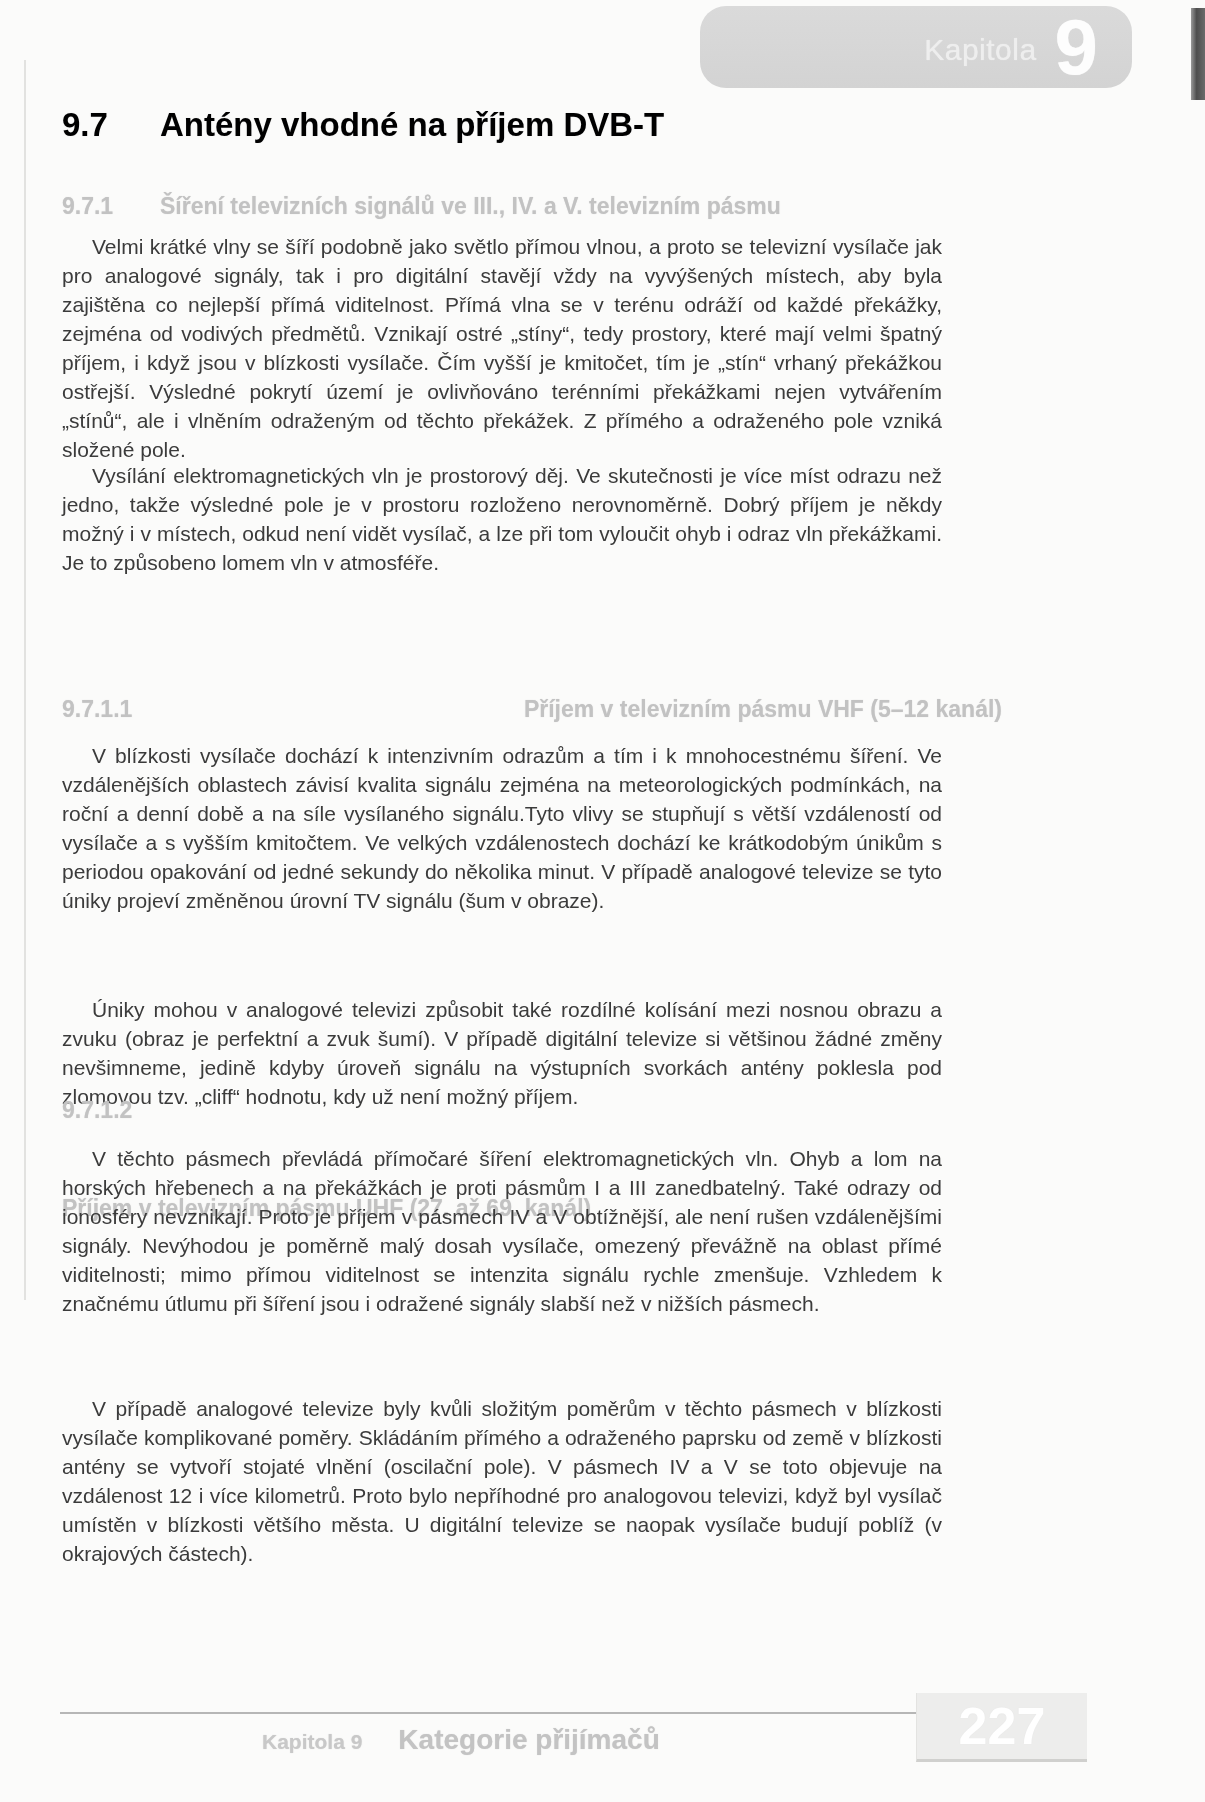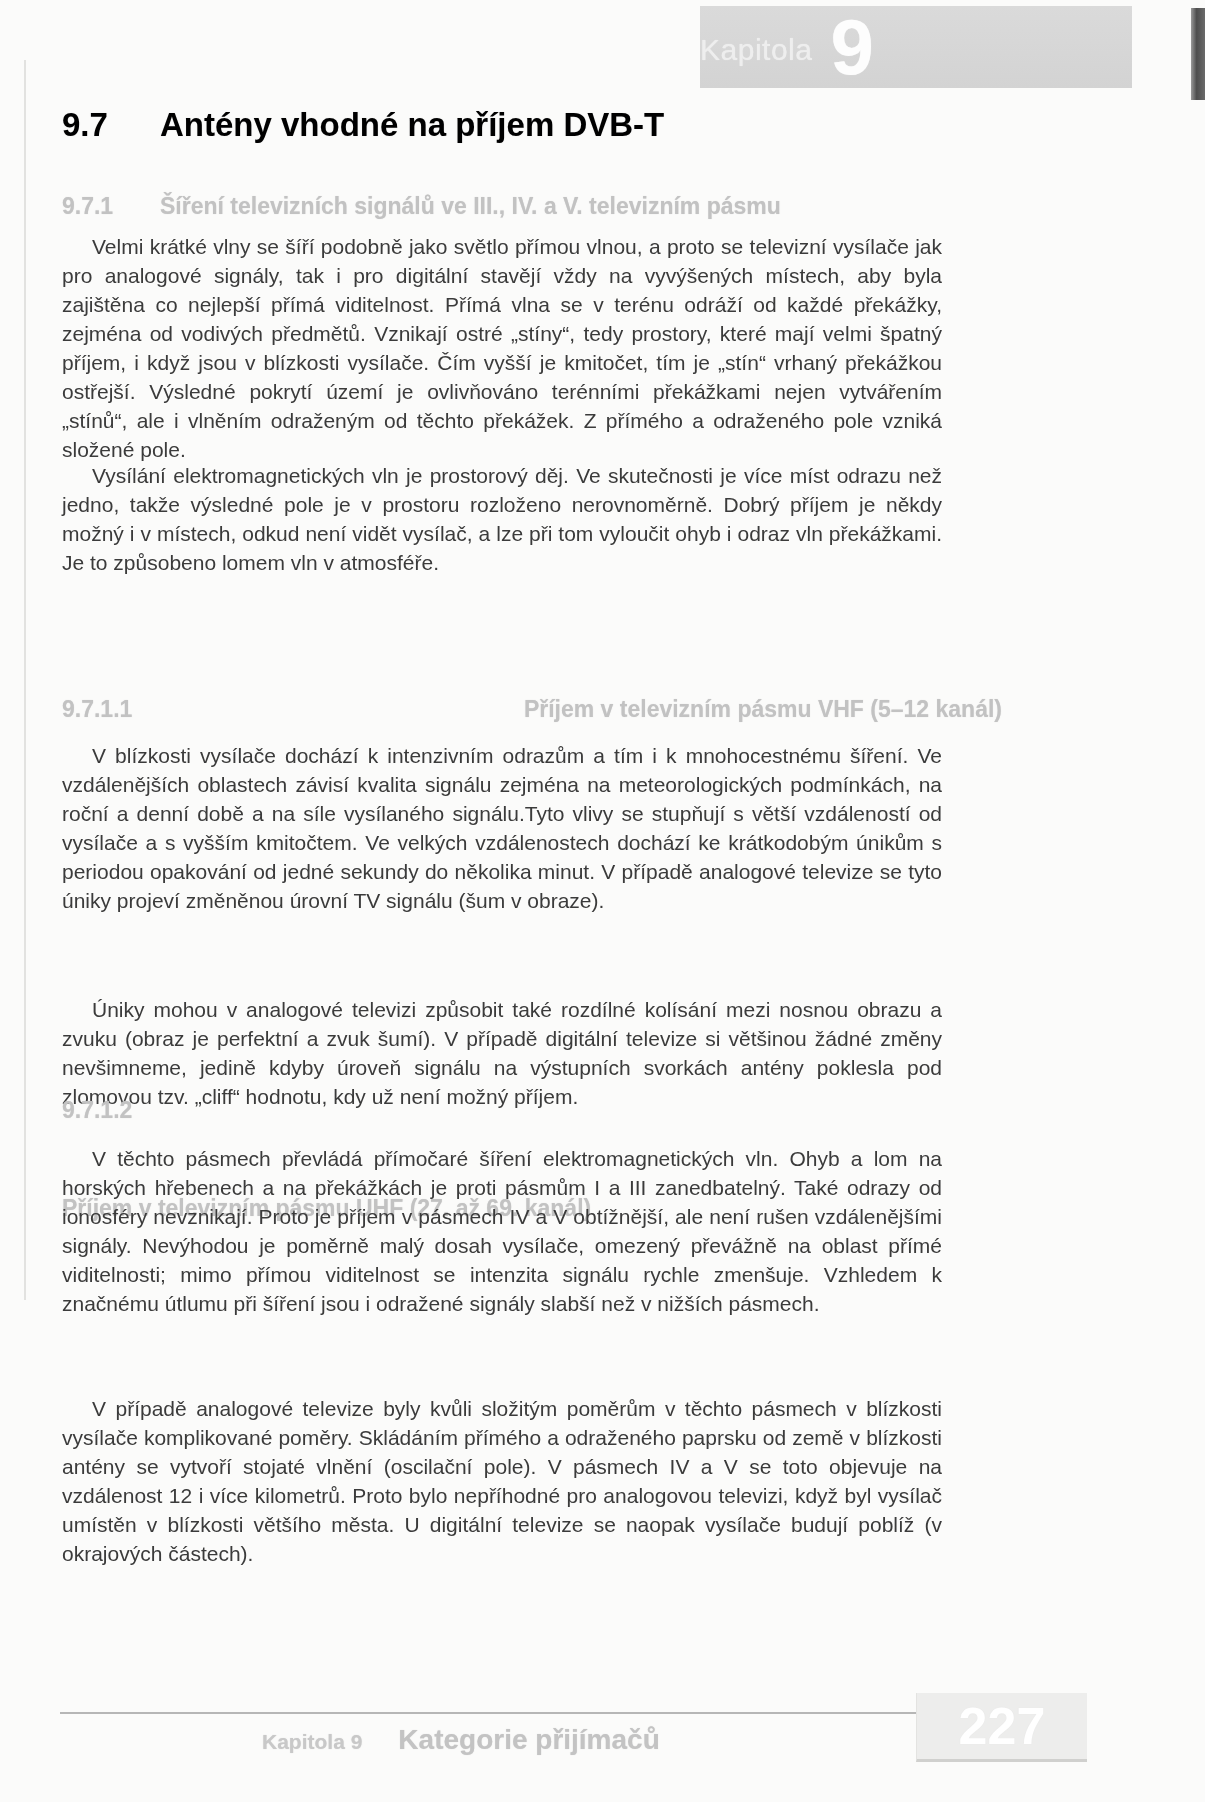--- a/index.html
+++ b/index.html
@@ -17,22 +17,22 @@
     background:#e2e2e0;
   }
   .edge-shadow{
     position:absolute;right:0;top:8px;width:14px;height:92px;
     background:linear-gradient(90deg,#9a9a9a,#4e4e4e 40%,#6b6b6b);
   }
   
   .chapter-tab{
     position:absolute;left:700px;top:6px;width:432px;height:82px;
     background:linear-gradient(180deg,#dadada,#d3d3d3);
-    display:flex;align-items:center;justify-content:flex-start;
-    padding-right:34px;box-sizing:border-box;
+    display:flex;align-items:center;justify-content:flex-end;
+    padding-right:34px;box-sizing:border-box;border-radius:26px;
   }
   .chapter-tab .label{
     color:#eeeeee;font-size:30px;letter-spacing:.5px;
     margin-right:18px;margin-top:6px;
     text-shadow:0 0 1px rgba(255,255,255,.6);
   }
   .chapter-tab .num{
     color:#fdfdfd;font-size:78px;font-weight:bold;line-height:70px;
     text-shadow:0 0 1px rgba(255,255,255,.6);
   }

